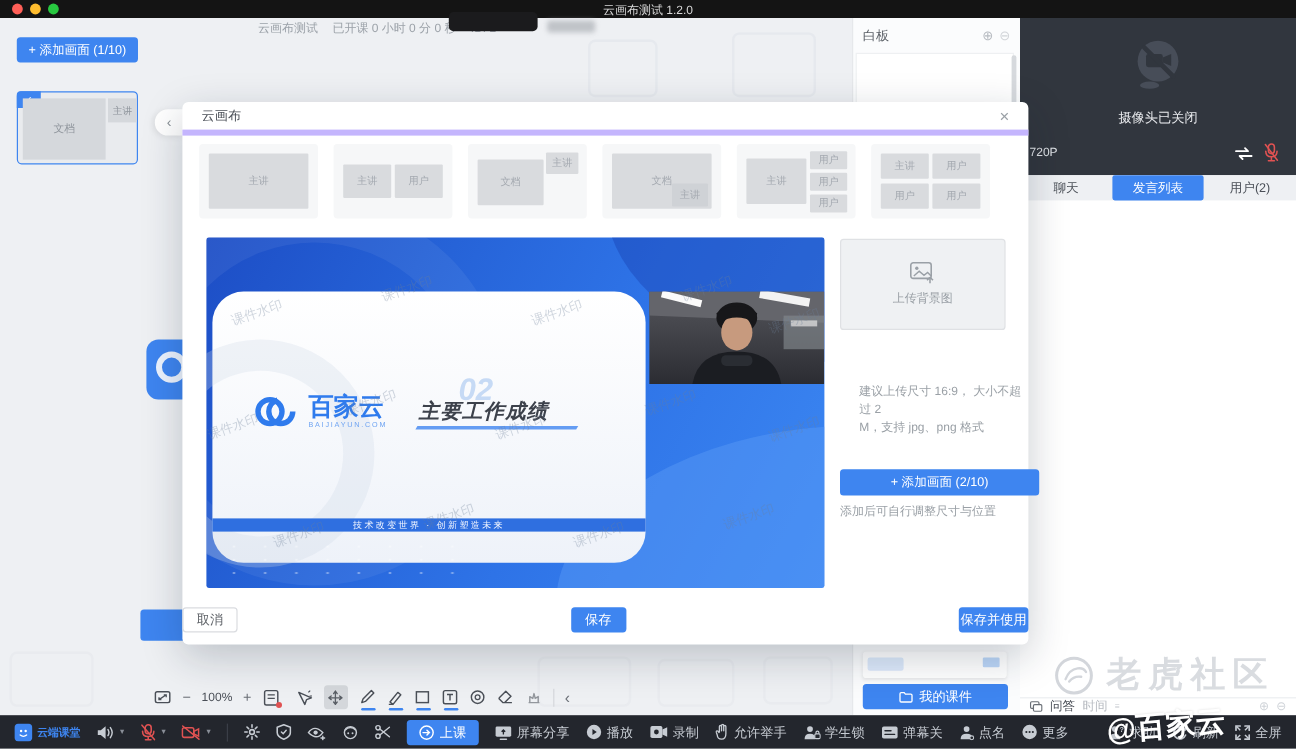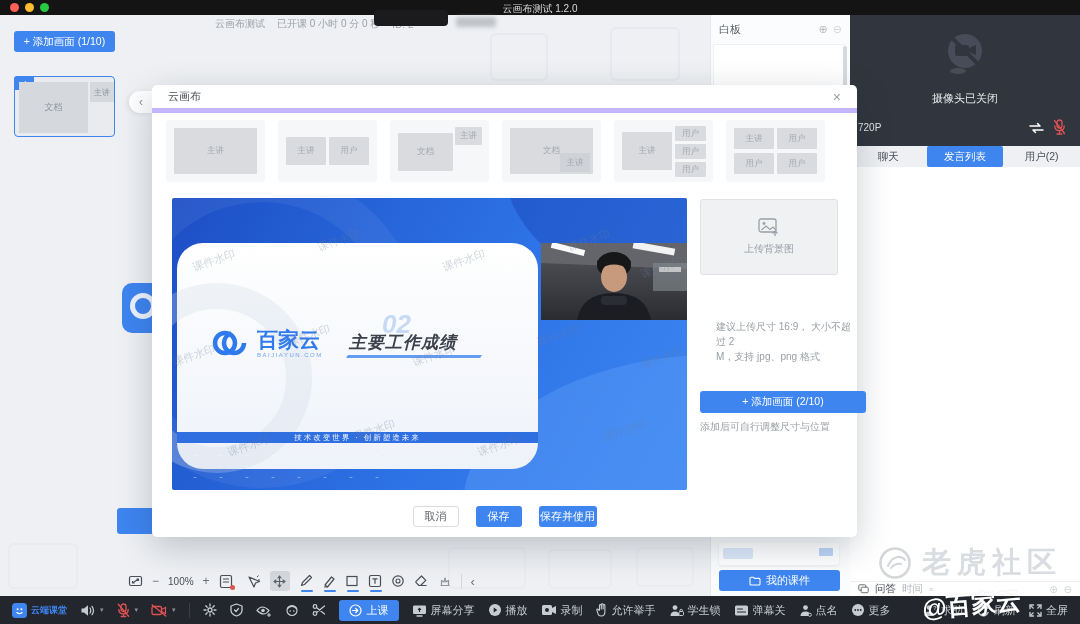--- a/index.html
+++ b/index.html
@@ -424,21 +424,21 @@
     </div>
     <div class="abs hint" style="left:564px; top:198px; width:144px;margin-top:36px;">
       <span>建议上传尺寸 16:9， 大小不超过 2</span><br>
       <span>M，支持 jpg、png 格式</span>
     </div>
     <button class="abs btn-blue" style="left:548px; top:306px; width:166px; height:22px; font-size:10.5px;">
       <span>+ 添加画面 (2/10)</span>
     </button>
     <div class="abs hint" style="left:548px; top:334px; width:150px;">添加后可自行调整尺寸与位置</div>
 
-    <div class="abs flex" style="left:0; right:0; top:421px; justify-content:center; gap:17px;">
+    <div class="abs flex" style="left:0; right:0; top:421px; justify-content:space-between; gap:17px;">
       <div class="mbtn plain" style="width:46px;">
           <span>取消</span>
         </div>
       <div class="mbtn btn-blue" style="width:46px;">
           <span>保存</span>
         </div>
       <div class="mbtn btn-blue" style="width:58px;">
           <span>保存并使用</span>
         </div>
     </div>

